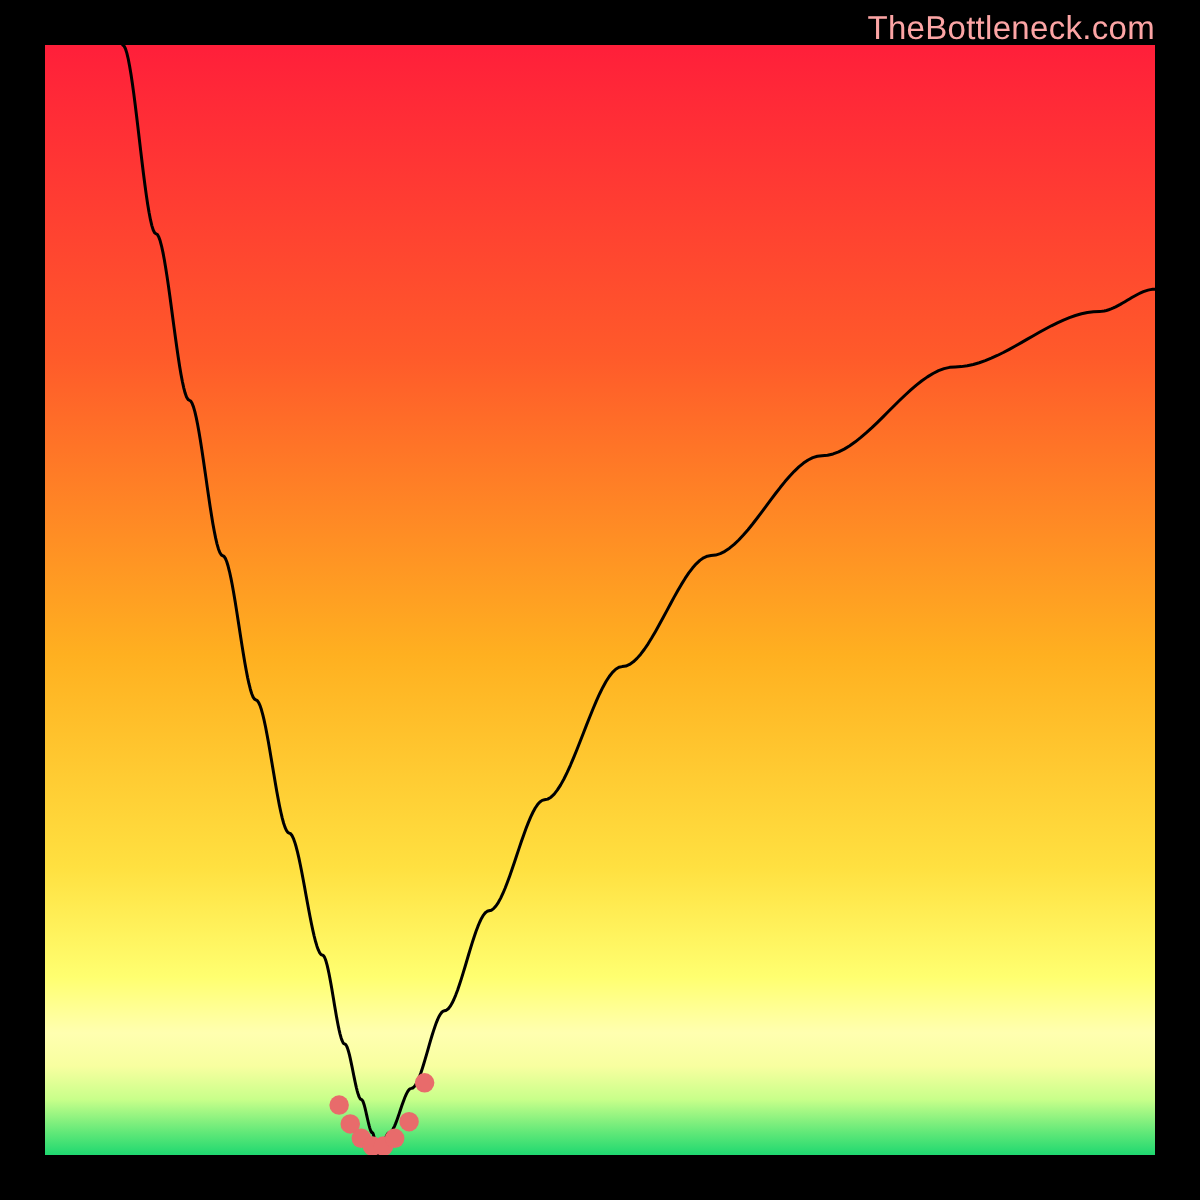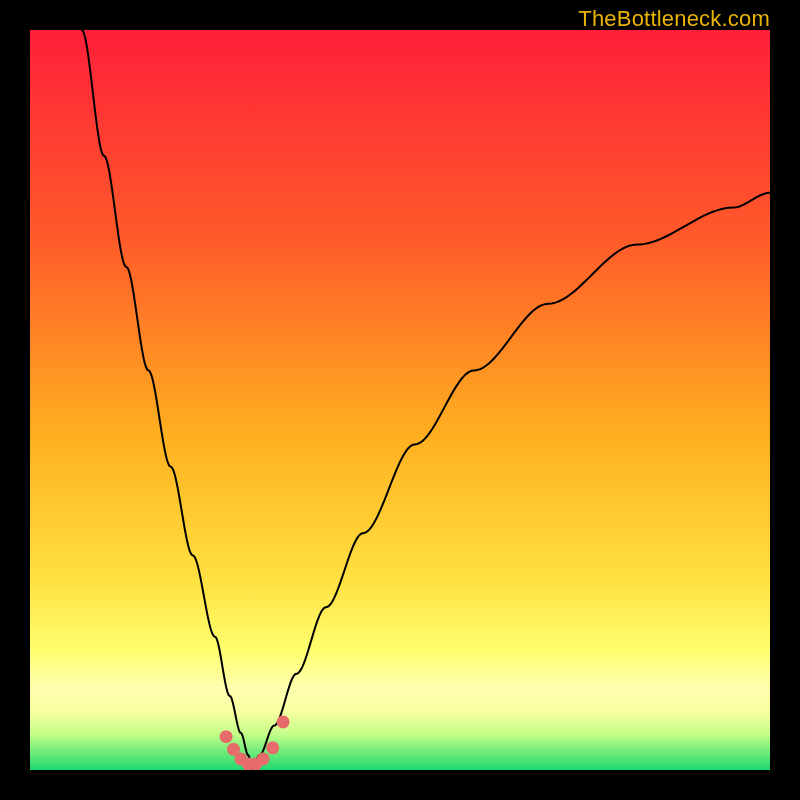--- a/index.html
+++ b/index.html
@@ -32,21 +32,21 @@
     left: 0;
     top: 0;
     width: 100%;
     height: 100%;
     pointer-events: none;
   }
   .watermark {
     position: absolute;
     top: 6px;
     right: 30px;
-    color: #eab308;
+    color: #fca5a5;
     font-size: 22px;
     font-weight: 500;
     letter-spacing: 0.2px;
   }
 </style>
 </head>
 <body>
 
 <div class="watermark">TheBottleneck.com</div>
 

